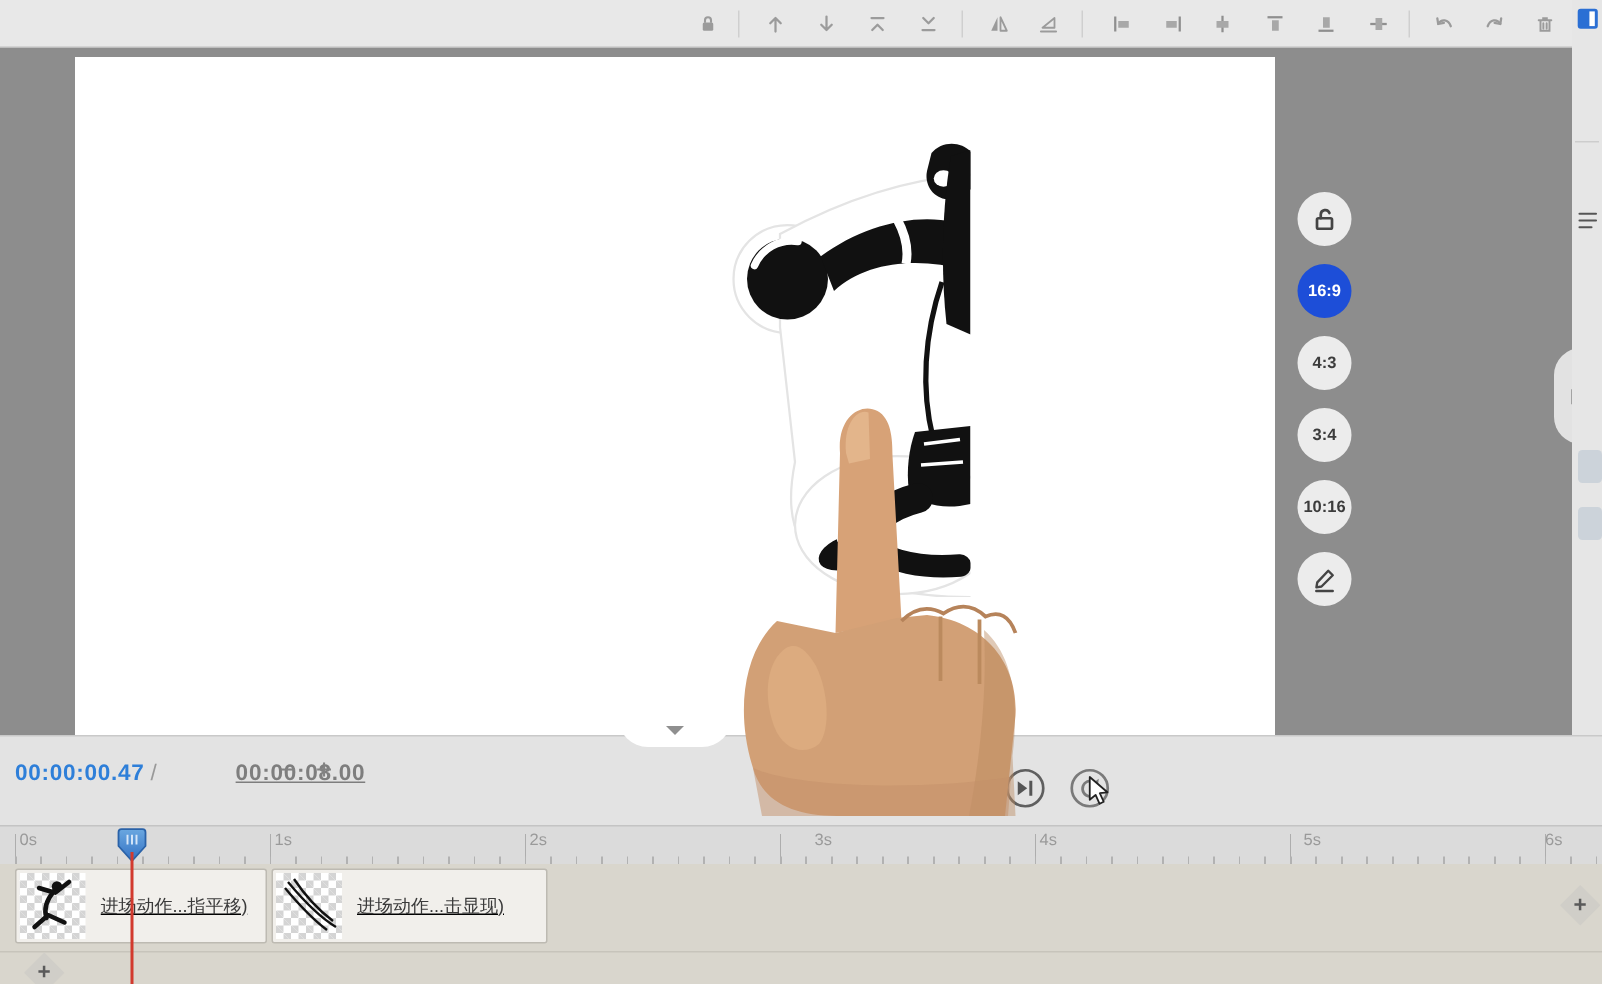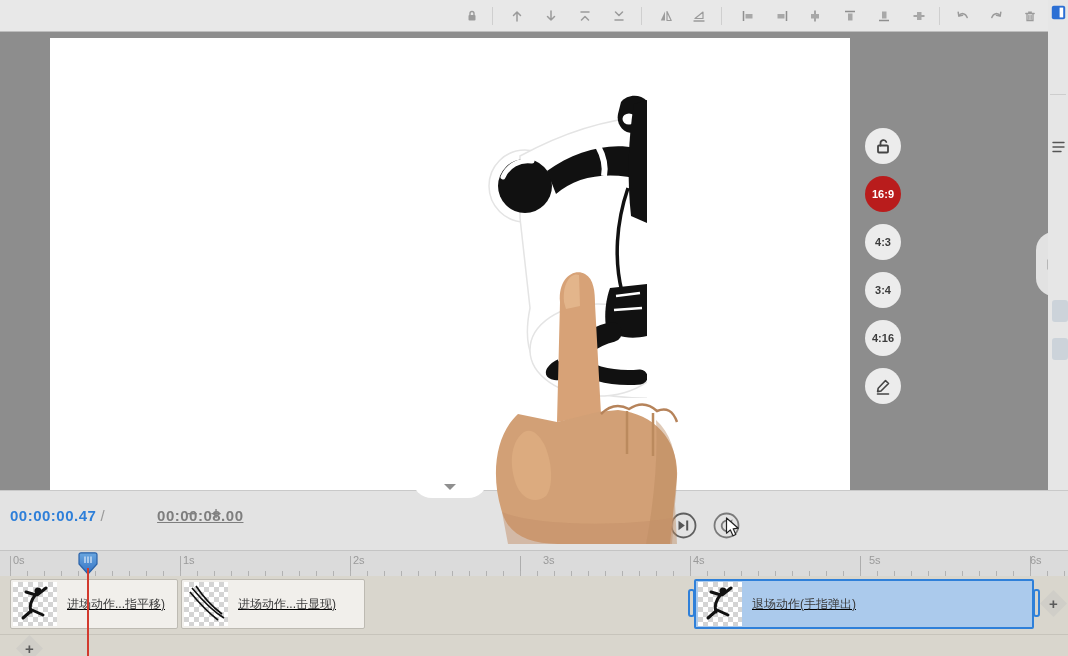--- a/index.html
+++ b/index.html
@@ -15,21 +15,21 @@
   
   .workspace { position:absolute; top:32px; left:0; width:1068px; height:458px; }
   .canvas { position:absolute; left:50px; top:6px; width:800px; height:452px; background:#ffffff; }
   .canvas svg { display:block; }
   .pulltab { position:absolute; left:412px; top:446px; width:76px; height:20px; background:#fff; border-radius:0 0 38px 38px; display:flex; justify-content:center; z-index:5; }
   .pulltab .tri { width:0; height:0; margin-top:6px; border-left:6px solid transparent; border-right:6px solid transparent; border-top:6px solid #8f8f8f; }
   .hand { position:absolute; left:488px; top:230px; width:200px; height:282px; z-index:6; pointer-events:none; }
 
   
   .circle-btn { position:absolute; left:865px; width:36px; height:36px; border-radius:50%; background:#ececec; display:flex; align-items:center; justify-content:center; font-size:11px; font-weight:bold; color:#3c3c3c; z-index:4; }
-  .circle-btn.sel { background:#b91c1c; color:#fff; }
+  .circle-btn.sel { background:#1d4ed8; color:#fff; }
 
   
   .flyout { position:absolute; left:1036px; top:200px; width:32px; height:64px; background:#e2e2e2; border-radius:18px 0 0 18px; display:flex; align-items:center; justify-content:center; z-index:4; }
   .rstrip { position:absolute; right:0; top:0; width:20px; height:490px; background:#e6e6e6; z-index:4; }
   .rstrip .sdiv { position:absolute; top:94px; left:2px; right:2px; height:1px; background:#cdcdcd; }
   .rstrip .blk { position:absolute; left:4px; width:16px; height:22px; background:#ccd3da; border-radius:3px; }
 
   
   .playbar { position:absolute; top:490px; left:0; width:1068px; height:60px; background:#e3e3e3; border-top:1px solid #c9c9c9; z-index:4; }
   .timebox { position:absolute; left:10px; top:16px; font-size:15px; font-weight:bold; letter-spacing:0.5px; white-space:nowrap; }
@@ -237,21 +237,21 @@
     <div class="circle-btn sel" style="top:144px">
         <span>16:9</span>
       </div>
     <div class="circle-btn" style="top:192px">
         <span>4:3</span>
       </div>
     <div class="circle-btn" style="top:240px">
         <span>3:4</span>
       </div>
     <div class="circle-btn" style="top:288px">
-        <span>4:16</span>
+        <span>10:16</span>
       </div>
     <div class="circle-btn" style="top:336px">
       <svg width="20" height="20" viewBox="0 0 20 20">
           <path d="M12.5 4.5 L15.5 7.5 L8 15 L4.6 15.6 L5.2 12.2 Z" fill="none" stroke="#444" stroke-width="1.6" stroke-linejoin="round"></path>
           <path d="M4.5 18 H15.5" stroke="#444" stroke-width="1.6" stroke-linecap="round"></path>
         </svg>
     </div>
 
     <div class="flyout">
       <svg width="13" height="13" viewBox="0 0 13 13">
@@ -350,31 +350,20 @@
     <div class="clip" style="left:181px;width:184px">
       <div class="thumb">
         <svg width="44" height="44" viewBox="0 0 44 44">
             <path d="M8 6 C18 18 30 30 40 36 M12 4 C20 16 30 26 38 32 M6 10 C16 22 26 32 34 38" stroke="#111" stroke-width="1.6" fill="none"></path>
           </svg>
       </div>
       <span class="cliplabel">进场动作...击显现)</span>
     </div>
 
 
-    <div class="clip sel" style="left:694px;width:340px">
-      <div class="handle l"></div>
-      <div class="thumb">
-        <svg width="44" height="44" viewBox="0 0 44 44">
-            <circle cx="25" cy="9" r="3.5" fill="#111"></circle>
-            <path d="M23 12 C18 18 16 24 18 30 M23 13 L13 10 M24 13 L33 6 M18 29 L10 36 M19 28 L30 33" stroke="#111" stroke-width="3" fill="none" stroke-linecap="round"></path>
-          </svg>
-      </div>
-      <span class="cliplabel">退场动作(手指弹出)</span>
-      <div class="handle r"></div>
-    </div>
 
     <div class="diamond" style="left:1044px;top:18px">
         <span>+</span>
       </div>
 
     <div class="track2">
       <div class="diamond" style="left:20px;top:4px">
           <span>+</span>
         </div>
     </div>

